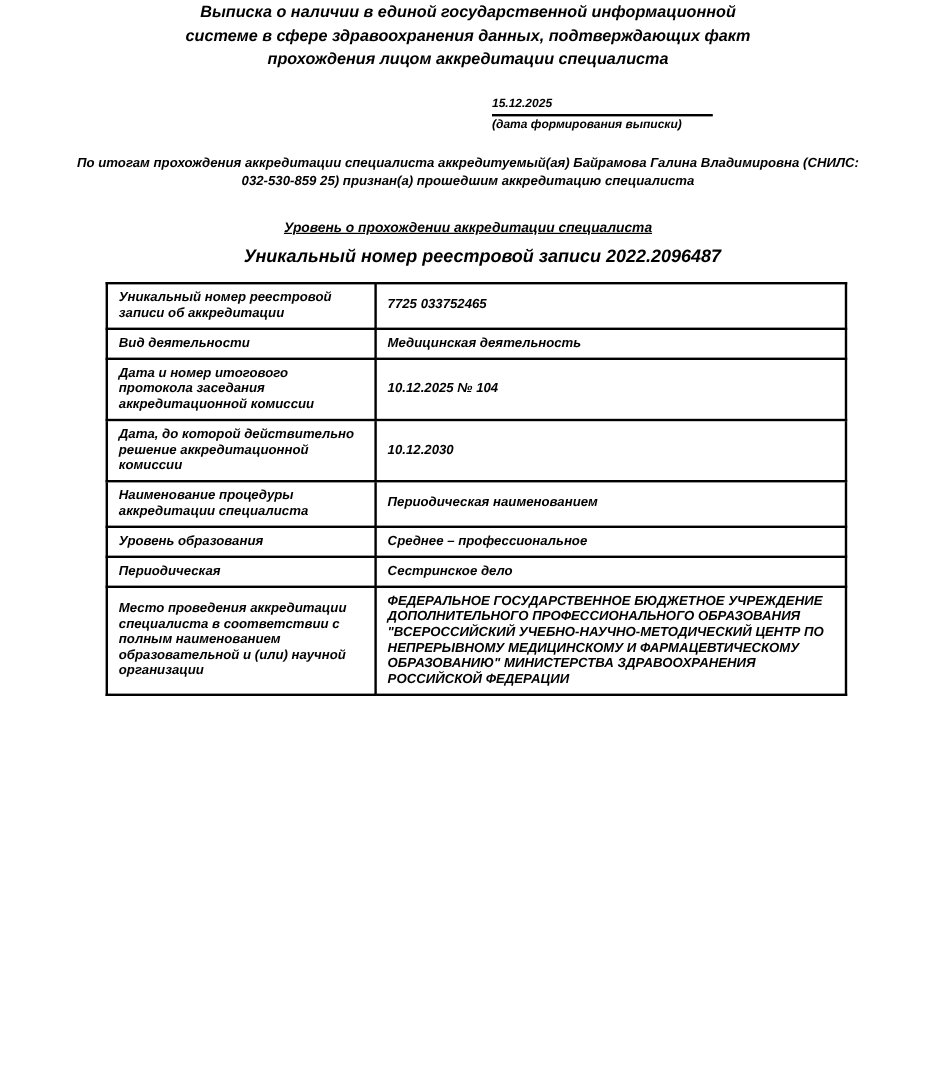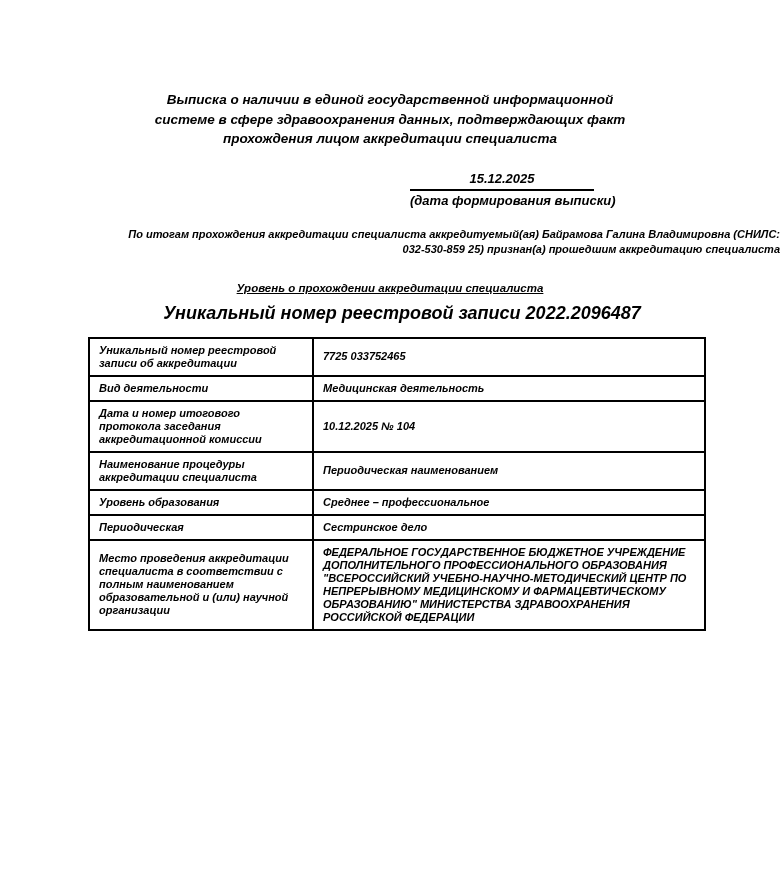--- a/index.html
+++ b/index.html
@@ -9,61 +9,60 @@
     height: 890px;
     font-family: "Liberation Sans", "DejaVu Sans", sans-serif;
     color: #000000;
     font-weight: bold;
     font-style: italic;
     overflow: hidden;
   }
   .doc { width: 780px; height: 890px; background: #ffffff; position: relative; }
 
   .title {
-    padding-top: 90px;
     text-align: center;
     font-size: 13.5px;
     line-height: 19.5px;
   }
 
   .date-block {
     margin: 22px 0 0 410px;
     width: 184px;
-    text-align: center;
-    font-size: 13px;
+    text-align: left;
+    font-size: 10px;
   }
   .date-value {
     display: block;
     padding-bottom: 3px;
     border-bottom: 2px solid #000000;
   }
   .date-caption {
     display: block;
     margin-top: 2px;
     white-space: nowrap;
   }
 
   .intro {
     margin-top: 19px;
-    text-align: right;
+    text-align: center;
     font-size: 11px;
     line-height: 15px;
   }
 
   .section-heading {
     margin-top: 25px;
     text-align: center;
     font-size: 11.5px;
     text-decoration: underline;
   }
 
   .registry-heading {
     margin-top: 9px;
     text-align: center;
-    font-size: 18px;
+    font-size: 15px;
     padding-left: 24px;
   }
 
   table.details {
     margin: 13px 0 0 88px;
     width: 601px;
     border-collapse: collapse;
     table-layout: fixed;
   }
   table.details td {
@@ -111,20 +110,24 @@
       </tr>
       <tr>
         <td class="cell-label">Вид деятельности</td>
         <td class="cell-value">Медицинская деятельность</td>
       </tr>
       <tr>
         <td class="cell-label">Дата и номер итогового протокола заседания аккредитационной комиссии</td>
         <td class="cell-value">10.12.2025 № 104</td>
       </tr>
       <tr>
+        <td class="cell-label">Дата, до которой действительно решение аккредитационной комиссии</td>
+        <td class="cell-value">10.12.2030</td>
+      </tr>
+      <tr>
         <td class="cell-label">Наименование процедуры аккредитации специалиста</td>
         <td class="cell-value">Периодическая наименованием</td>
       </tr>
       <tr>
         <td class="cell-label">Уровень образования</td>
         <td class="cell-value">Среднее – профессиональное</td>
       </tr>
       <tr>
         <td class="cell-label">Периодическая</td>
         <td class="cell-value">Сестринское дело</td>

